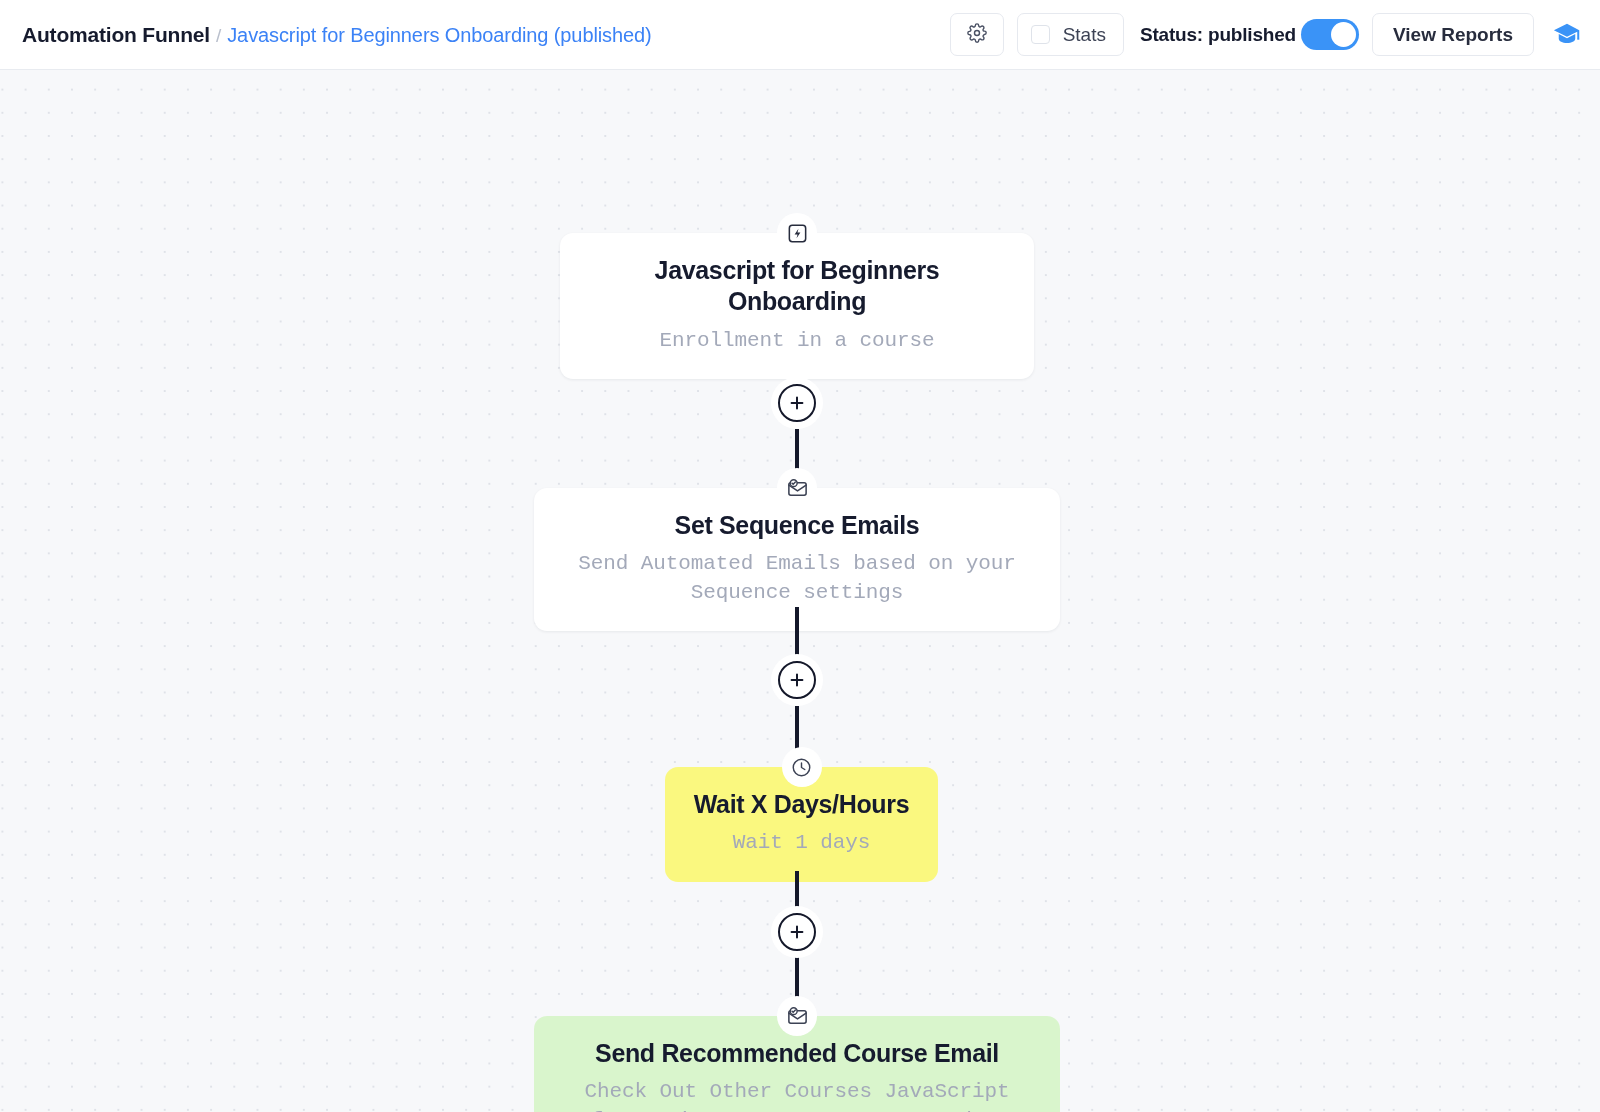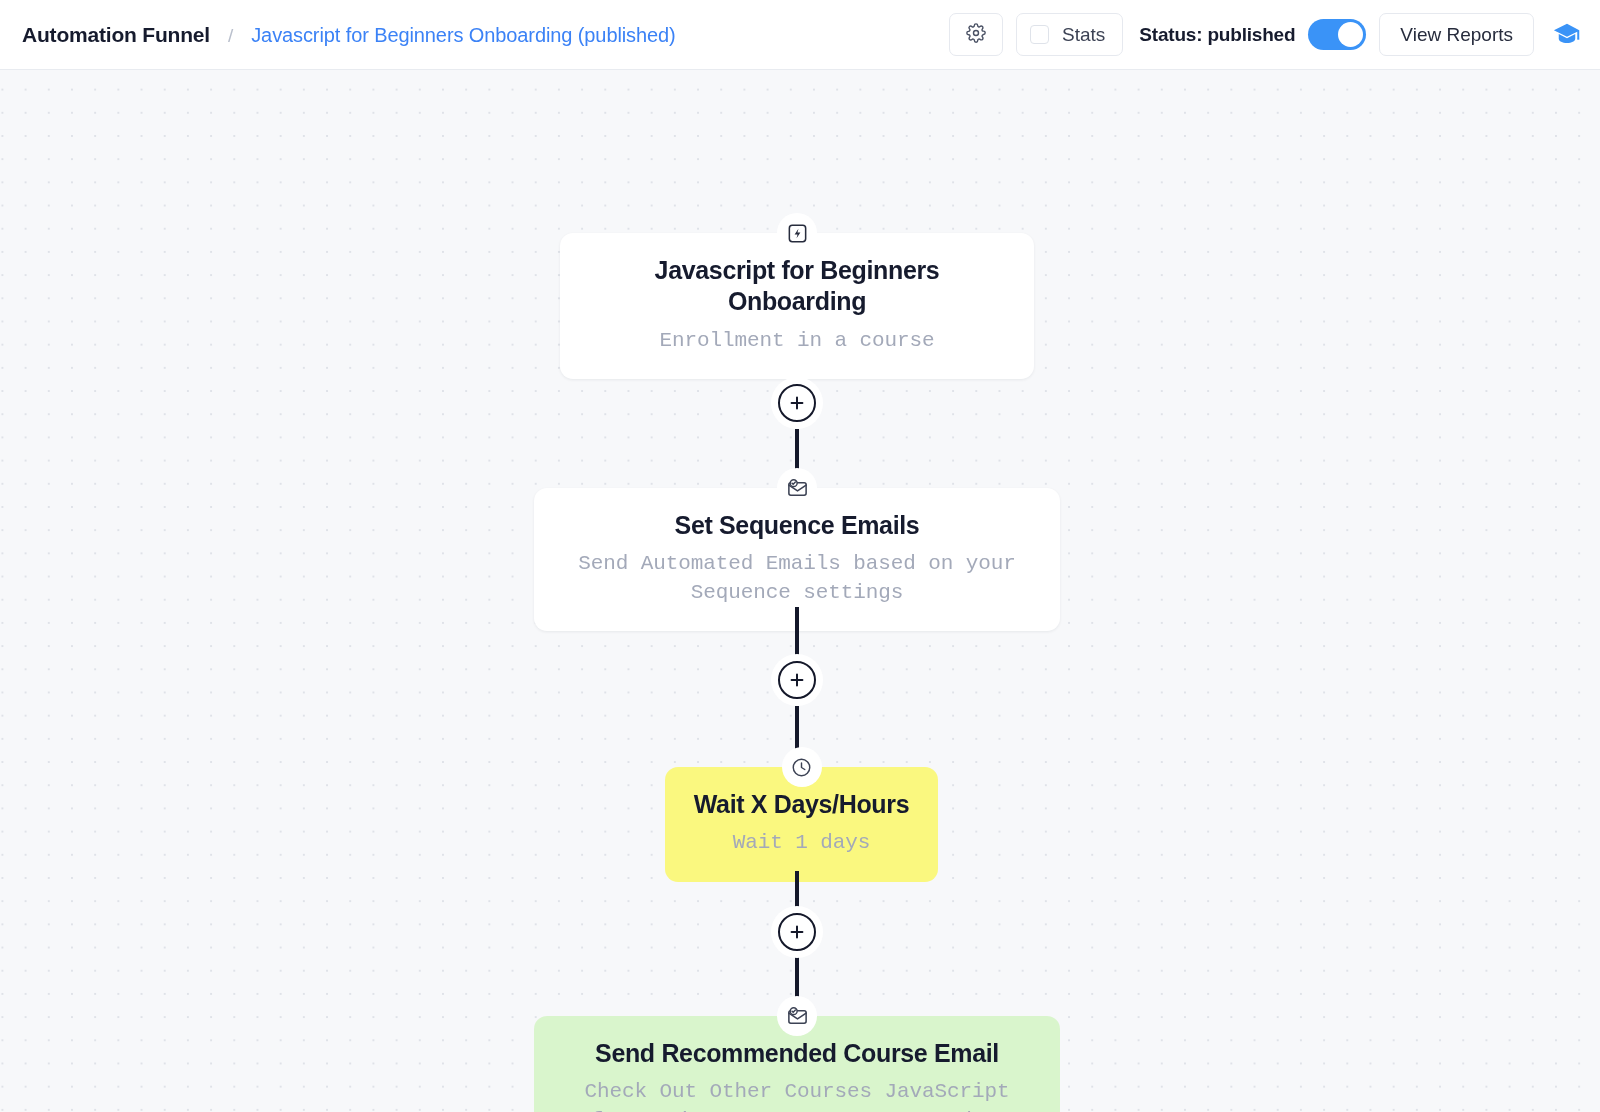--- a/index.html
+++ b/index.html
@@ -19,21 +19,21 @@
     background: #ffffff;
     border-bottom: 1px solid #e8ebf0;
     display: flex;
     align-items: center;
     padding: 0 18px 0 22px;
   }
 
   #breadcrumb {
     display: flex;
     align-items: baseline;
-    gap: 18px;
+    gap: 6px;
     white-space: nowrap;
   }
   #breadcrumb .crumb-root {
     font-size: 21px;
     font-weight: bold;
     color: #161b2e;
     letter-spacing: -0.2px;
   }
   #breadcrumb .crumb-sep {
     font-size: 19px;
@@ -80,21 +80,21 @@
   }
   #stats-label {
     font-size: 19px;
     color: #3c4254;
     font-weight: 500;
   }
 
   #status-group {
     display: flex;
     align-items: center;
-    gap: 13px;
+    gap: 5px;
     margin-right: 13px;
     padding-left: 4px;
   }
   #status-text {
     font-size: 19px;
     font-weight: bold;
     color: #161b2e;
     letter-spacing: -0.2px;
   }
   #status-switch {
@@ -111,21 +111,21 @@
     top: 3px; left: 30px;
     width: 25px; height: 25px;
     border-radius: 50%;
     background: #ffffff;
   }
 
   #view-reports-button {
     padding: 0 20px;
     font-size: 19px;
     color: #272c3d;
-    font-weight: 400;
+    font-weight: 700;
     margin-right: 18px;
   }
 
   #graduation-cap-icon { cursor: pointer; display: flex; align-items: center; }
   #graduation-cap-icon svg { width: 30px; height: 30px; }
 
   
   #canvas {
     position: relative;
     width: 1600px;

